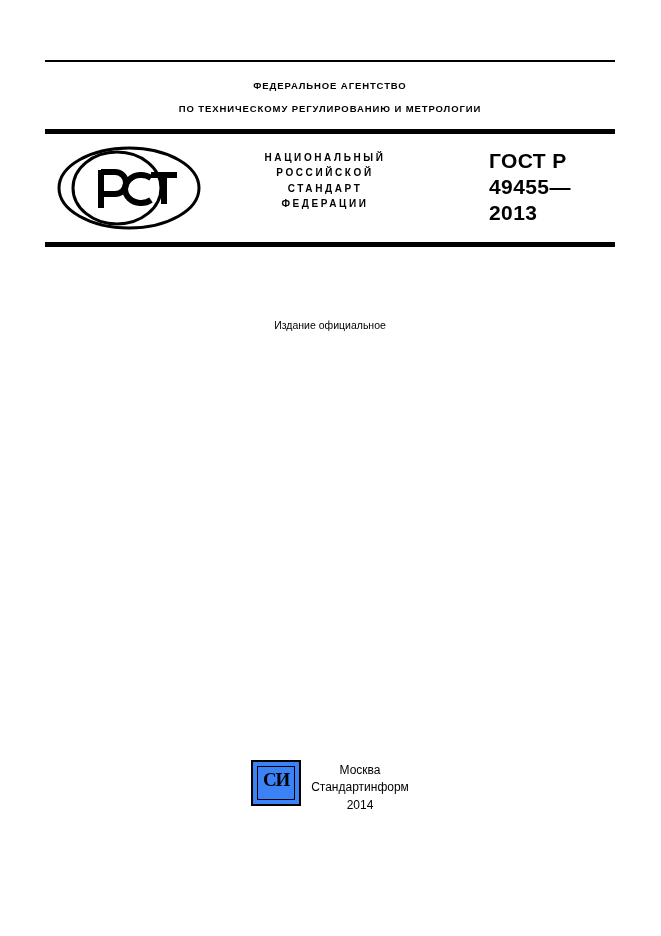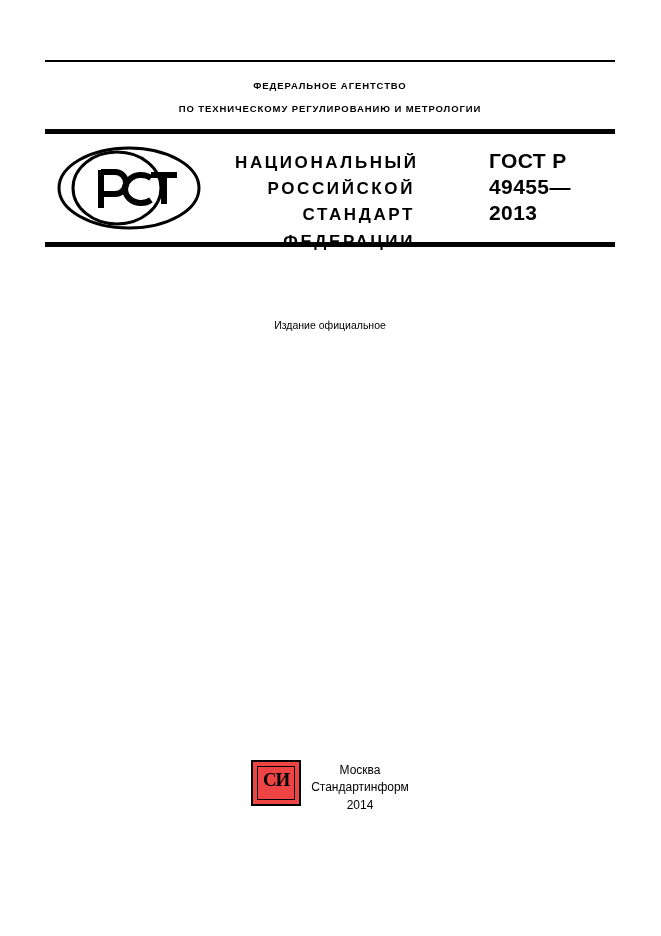--- a/index.html
+++ b/index.html
@@ -62,22 +62,22 @@
     left: 10px;
     top: 10px;
     width: 148px;
     height: 88px;
   }
   .std-title {
     position: absolute;
     left: 190px;
     top: 16px;
     width: 180px;
-    text-align: right;
-    font-size: 17px;
+    text-align: center;
+    font-size: 10px;
     font-weight: bold;
     letter-spacing: 2.6px;
     line-height: 1.55;
   }
   .gost-no {
     position: absolute;
     left: 400px;
     top: 14px;
     width: 170px;
     font-size: 21px;
@@ -130,21 +130,21 @@
     display: flex;
     justify-content: center;
     align-items: flex-start;
   }
   .pub-logo {
     width: 46px;
     height: 42px;
     border: 2px solid #000;
     margin-right: 10px;
     position: relative;
-    background: #ef4444;
+    background: #3b82f6;
     flex: 0 0 auto;
   }
   .pub-logo .inner {
     position: absolute;
     left: 4px; top: 4px; right: 4px; bottom: 4px;
     border: 1px solid #000;
   }
   .pub-logo .glyph {
     position: absolute;
     left: 0; right: 0; top: 7px;

